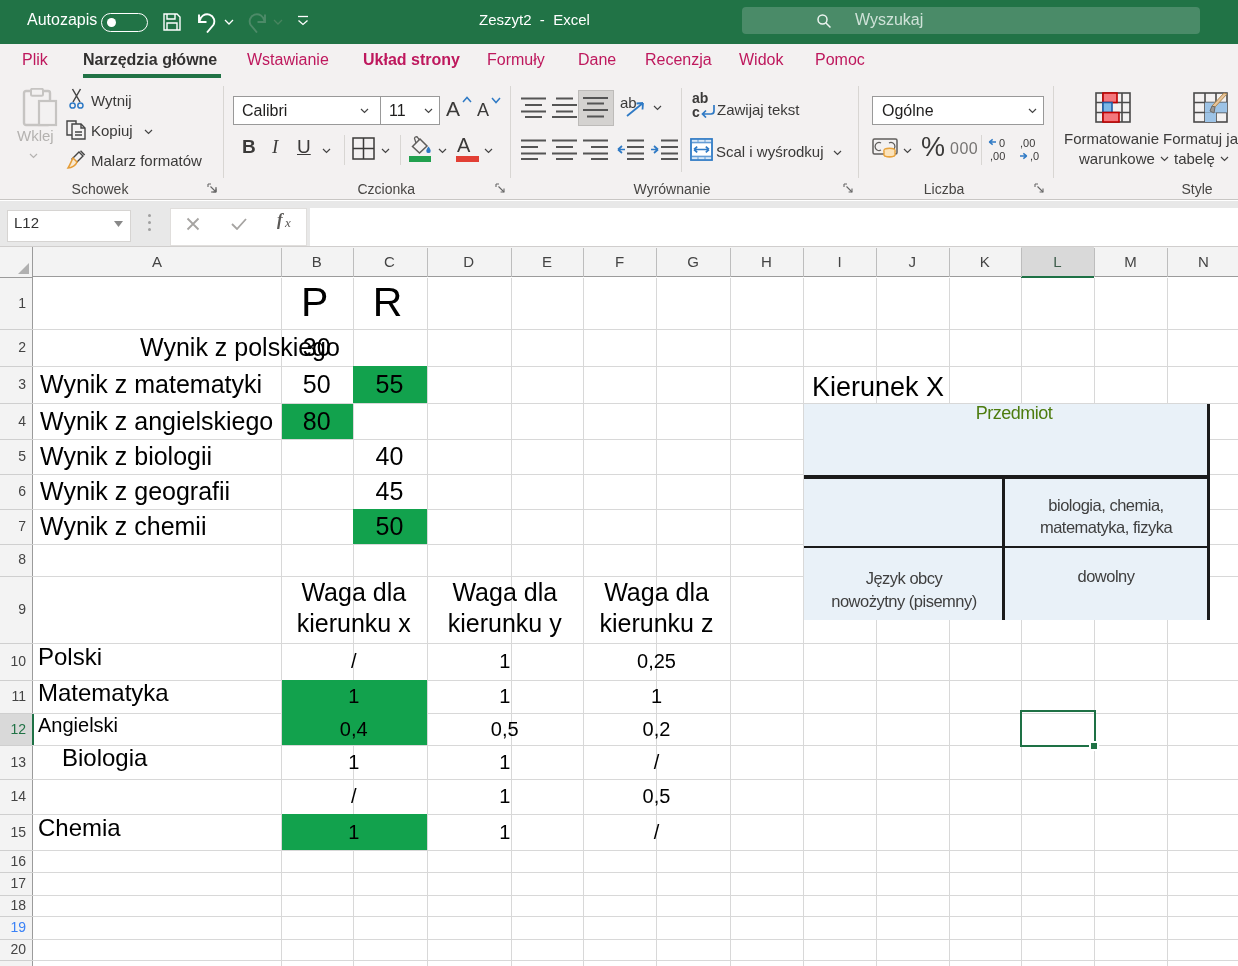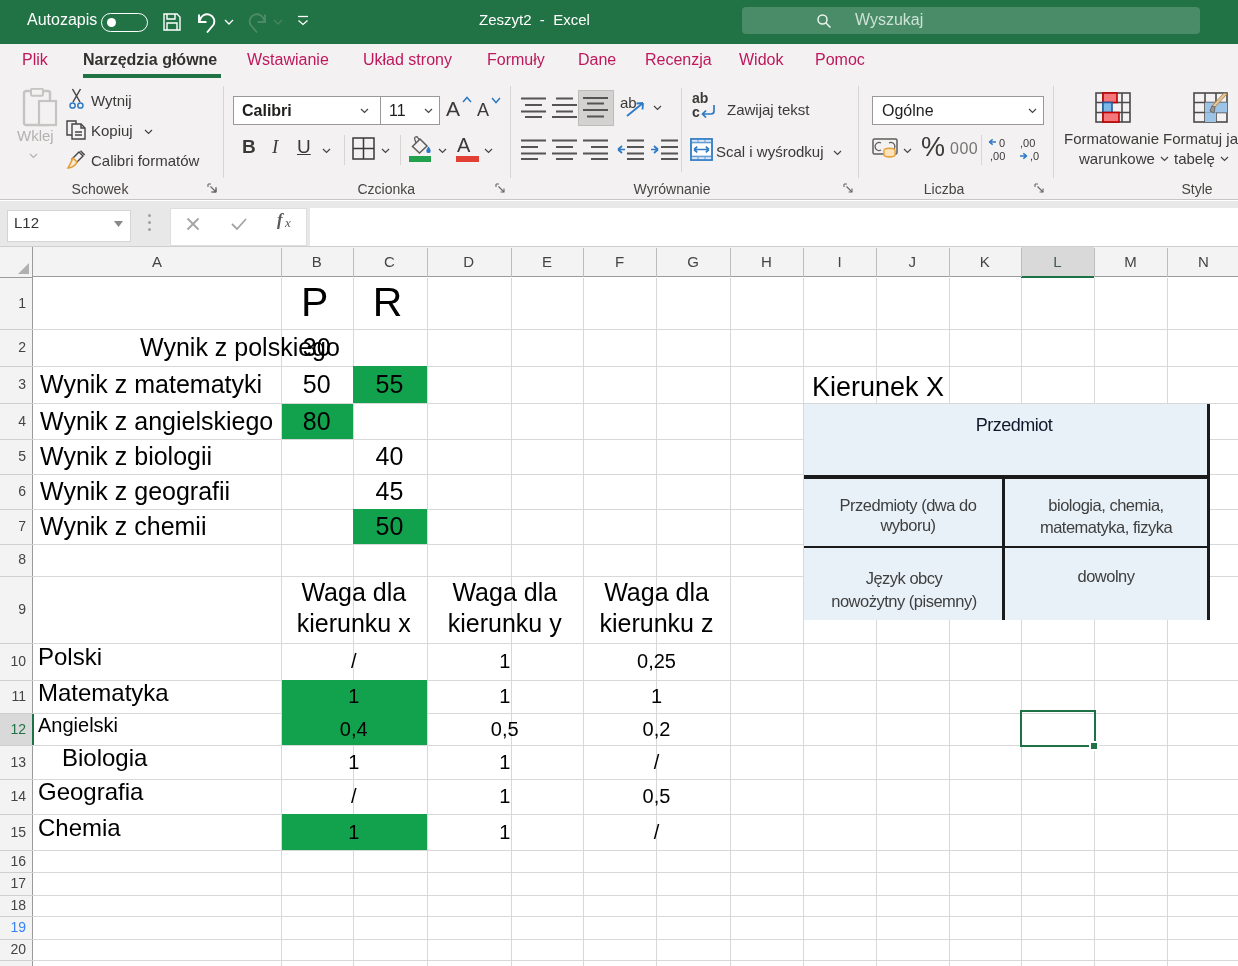--- a/index.html
+++ b/index.html
@@ -72,21 +72,21 @@
     <circle cx="6.5" cy="6.5" r="4.5"></circle>
       <path d="M10 10 l4.5 4.5"></path>
   </svg>
   <span class="abs" style="left:855px; top:11px; font-size:16px; color:#cfe2d8;">Wyszukaj</span>
 </div>
 <div class="abs" id="tabrow">
   <span class="tab" style="left:22px;">Plik</span>
   <span class="tab" style="left:83px; color:#323130; font-weight:bold;">Narzędzia główne</span>
   <span class="abs" style="left:83px; top:30px; width:138px; height:4px; background:#217346;"></span>
   <span class="tab" style="left:247px;">Wstawianie</span>
-  <span class="tab" style="left:363px;">Układ strony</span>
+  <span class="tab" style="left:363px;font-weight:bold;">Układ strony</span>
   <span class="tab" style="left:487px;">Formuły</span>
   <span class="tab" style="left:578px;">Dane</span>
   <span class="tab" style="left:645px;">Recenzja</span>
   <span class="tab" style="left:739px;">Widok</span>
   <span class="tab" style="left:815px;">Pomoc</span>
 </div>
 <div class="abs" id="ribbon">
 
   <svg class="abs" style="left:22px; top:8px;" width="38" height="42" viewBox="0 0 38 42" fill="none">
     <rect x="2" y="3" width="26" height="34" rx="2" stroke="#c6c4c2" stroke-width="2.4" fill="#f3f1f1"></rect>
@@ -111,29 +111,29 @@
   </svg>
   <span class="rtxt" style="left:91px; top:42px;">Kopiuj</span>
   <svg class="chev" style="left:144px; top:49px;" viewBox="0 0 9 6" fill="none" stroke="#444" stroke-width="1.2">
       <path d="M1 1 l3.5 3.5 L8 1"></path>
     </svg>
   <svg class="abs" style="left:66px; top:70px;" width="22" height="20" viewBox="0 0 22 20" fill="none">
     <path d="M13 2 l4 4 l-7 7 l-4 -4 z" stroke="#444" stroke-width="1.4" fill="#f3f1f1"></path>
     <path d="M14.5 0.8 l4.2 4.2" stroke="#444" stroke-width="1.4"></path>
     <path d="M7 8 l4 4 c-1 3 -5 6 -9 6 c2 -3 3 -6 5 -10 z" stroke="#e59d38" stroke-width="1.5" fill="#f8e9d2"></path>
   </svg>
-  <span class="rtxt" style="left:91px; top:72px;">Calibri formatów</span>
+  <span class="rtxt" style="left:91px; top:72px;">Malarz formatów</span>
   <span class="glabel" style="left:40px; width:120px;">Schowek</span>
   <svg class="launch" style="left:207px;" viewBox="0 0 10 10" fill="none" stroke="#666" stroke-width="1.1">
       <path d="M1 1 h3 M1 1 v3 M9 9 h-5 M9 9 v-5 M3.5 3.5 L9 9 M9 9 m-3.5 0 M6 9"></path>
       <path d="M9 5.6 v3.4 h-3.4"></path>
     </svg>
   <span class="gsep" style="left:223px;"></span>
 
-  <span class="combo" style="left:233px; top:16px; width:152px; height:29px; font-size:16px; color:#1f1e1d; line-height:27px; padding-left:8px;font-weight:bold;">Calibri</span>
+  <span class="combo" style="left:233px; top:16px; width:152px; height:29px; font-size:16px; color:#1f1e1d; line-height:27px; padding-left:8px;">Calibri</span>
   <svg class="chev" style="left:360px; top:28px;" viewBox="0 0 9 6" fill="none" stroke="#444" stroke-width="1.2">
       <path d="M1 1 l3.5 3.5 L8 1"></path>
     </svg>
   <span class="combo" style="left:380px; top:16px; width:60px; height:29px; font-size:16px; color:#1f1e1d; line-height:27px; padding-left:8px;">11</span>
   <svg class="chev" style="left:424px; top:28px;" viewBox="0 0 9 6" fill="none" stroke="#444" stroke-width="1.2">
       <path d="M1 1 l3.5 3.5 L8 1"></path>
     </svg>
   <span class="abs" style="left:446px; top:17px; font-size:21px; color:#3b3a39;">A</span>
   <svg class="abs" style="left:462px; top:16px;" width="10" height="7" viewBox="0 0 10 7" fill="none" stroke="#2f7ac5" stroke-width="1.5">
       <path d="M1 6 l4 -4.5 L9 6"></path>
@@ -193,21 +193,21 @@
       <path d="M2 16 L18 3 M18 3 l-6.5 0.5 M18 3 l-0.5 6.5"></path>
     </svg>
   <svg class="chev" style="left:653px; top:25px;" viewBox="0 0 9 6" fill="none" stroke="#444" stroke-width="1.2">
       <path d="M1 1 l3.5 3.5 L8 1"></path>
     </svg>
   <span class="abs" style="left:692px; top:10px; font-size:14px; font-weight:bold; color:#3b3a39;">ab</span>
   <span class="abs" style="left:692px; top:24px; font-size:14px; font-weight:bold; color:#3b3a39;">c</span>
   <svg class="abs" style="left:700px; top:24px;" width="16" height="14" viewBox="0 0 16 14" fill="none" stroke="#2f7ac5" stroke-width="1.7">
       <path d="M14 1 v6 a3 3 0 0 1 -3 3 H3 M6 6.5 L2.5 10 L6 13.5"></path>
     </svg>
-  <span class="rtxt" style="left:717px; top:21px;margin-left:10px;">Zawijaj tekst</span>
+  <span class="rtxt" style="left:717px; top:21px;">Zawijaj tekst</span>
   <svg class="abs" style="left:521px; top:59px;" width="25" height="21" viewBox="0 0 25 21" stroke="#555" stroke-width="2">
       <path d="M0 1.5 h25 M0 8 h17 M0 14.5 h25 M0 20 h17"></path>
     </svg>
   <svg class="abs" style="left:552px; top:59px;" width="25" height="21" viewBox="0 0 25 21" stroke="#555" stroke-width="2">
       <path d="M0 1.5 h25 M4 8 h17 M0 14.5 h25 M4 20 h17"></path>
     </svg>
   <svg class="abs" style="left:583px; top:59px;" width="25" height="21" viewBox="0 0 25 21" stroke="#555" stroke-width="2">
       <path d="M0 1.5 h25 M8 8 h17 M0 14.5 h25 M8 20 h17"></path>
     </svg>
   <svg class="abs" style="left:617px; top:59px;" width="27" height="21" viewBox="0 0 27 21" fill="none">
@@ -462,35 +462,33 @@
 <div class="ctext" style="left:426.5px; top:432.5px; width:156.5px; height:33.0px; line-height:33.0px; font-size:20px; text-align:center;">1</div>
 <div class="ctext" style="left:583px; top:432.5px; width:147px; height:33.0px; line-height:33.0px; font-size:20px; text-align:center;">1</div>
 <div class="ctext" style="left:38px; top:461.5px; width:400px; height:32.5px; line-height:32.5px; font-size:20px; text-align:left;">Angielski</div>
 <div class="ctext" style="left:281px; top:465.5px; width:145.5px; height:32.5px; line-height:32.5px; font-size:20px; text-align:center;">0,4</div>
 <div class="ctext" style="left:426.5px; top:465.5px; width:156.5px; height:32.5px; line-height:32.5px; font-size:20px; text-align:center;">0,5</div>
 <div class="ctext" style="left:583px; top:465.5px; width:147px; height:32.5px; line-height:32.5px; font-size:20px; text-align:center;">0,2</div>
 <div class="ctext" style="left:38px; top:494.0px; width:400px; height:34.3px; line-height:34.3px; font-size:24px; text-align:left;margin-left:24px;">Biologia</div>
 <div class="ctext" style="left:281px; top:498.0px; width:145.5px; height:34.3px; line-height:34.3px; font-size:20px; text-align:center;">1</div>
 <div class="ctext" style="left:426.5px; top:498.0px; width:156.5px; height:34.3px; line-height:34.3px; font-size:20px; text-align:center;">1</div>
 <div class="ctext" style="left:583px; top:498.0px; width:147px; height:34.3px; line-height:34.3px; font-size:20px; text-align:center;">/</div>
-<div class="ctext" style="left:38px; top:528.3px; width:400px; height:34.3px; line-height:34.3px; font-size:24px; text-align:left;">Geografia</div>
 <div class="ctext" style="left:281px; top:532.3px; width:145.5px; height:34.3px; line-height:34.3px; font-size:20px; text-align:center;">/</div>
 <div class="ctext" style="left:426.5px; top:532.3px; width:156.5px; height:34.3px; line-height:34.3px; font-size:20px; text-align:center;">1</div>
 <div class="ctext" style="left:583px; top:532.3px; width:147px; height:34.3px; line-height:34.3px; font-size:20px; text-align:center;">0,5</div>
 <div class="ctext" style="left:38px; top:562.6px; width:400px; height:36.2px; line-height:36.2px; font-size:24px; text-align:left;">Chemia</div>
 <div class="ctext" style="left:281px; top:566.6px; width:145.5px; height:36.2px; line-height:36.2px; font-size:20px; text-align:center;">1</div>
 <div class="ctext" style="left:426.5px; top:566.6px; width:156.5px; height:36.2px; line-height:36.2px; font-size:20px; text-align:center;">1</div>
 <div class="ctext" style="left:583px; top:566.6px; width:147px; height:36.2px; line-height:36.2px; font-size:20px; text-align:center;">/</div>
 <div class="ctext" style="left:812px; top:121.5px; width:200px; height:37.2px; line-height:37.2px; font-size:27px; text-align:left;">Kierunek X</div>
 <div class="abs" style="left:803.5px; top:156.5px; width:406.5px; height:216.5px; background:#e9f1f8;"></div>
 <div class="abs" style="left:1207px; top:156.5px; width:3px; height:216.5px; background:#1b1b1b;"></div>
 <div class="abs" style="left:803.5px; top:228px; width:406.5px; height:3.6px; background:#1b1b1b;"></div>
 <div class="abs" style="left:803.5px; top:298.70000000000005px; width:406.5px; height:2.8px; background:#1b1b1b;"></div>
 <div class="abs" style="left:1001.5px; top:228px; width:3px; height:145px; background:#1b1b1b;"></div>
-<div class="ctext" style="left:820px; top:168px; width:388px; line-height:21px;font-size:18px; letter-spacing:-0.5px; color:#0f172a; text-align:center;">Przedmiot</div>
-<div class="ctext" style="left:810px; top:248px; width:196px; line-height:20px;font-size:16.5px; letter-spacing:-0.5px; color:#3f3f3f; text-align:center;">Przedmioty (dwa do<br>wyboru)</div>
+<div class="ctext" style="left:820px; top:156px; width:388px; line-height:21px;font-size:18px; letter-spacing:-0.5px; color:#4d7c0f; text-align:center;">Przedmiot</div>
 <div class="ctext" style="left:1004px; top:247px; width:204px; line-height:22px;font-size:16.5px; letter-spacing:-0.5px; color:#3f3f3f; text-align:center;">biologia, chemia,<br>matematyka, fizyka</div>
 <div class="ctext" style="left:806px; top:320px; width:196px; line-height:23px;font-size:16.5px; letter-spacing:-0.5px; color:#3f3f3f; text-align:center;">Język obcy<br>nowożytny (pisemny)</div>
 <div class="ctext" style="left:1004px; top:318px; width:204px; line-height:23px;font-size:16.5px; letter-spacing:-0.5px; color:#3f3f3f; text-align:center;">dowolny</div>
 <div class="abs" style="left:1020px; top:462.5px; width:76px; height:37px; border:2.3px solid #1e7145;"></div>
 <div class="abs" style="left:1089px; top:494.0px; width:10px; height:10px; background:#fff;"></div>
 <div class="abs" style="left:1091px; top:496.0px; width:6px; height:6px; background:#217346;"></div>
 </div>
 
 </body></html>

